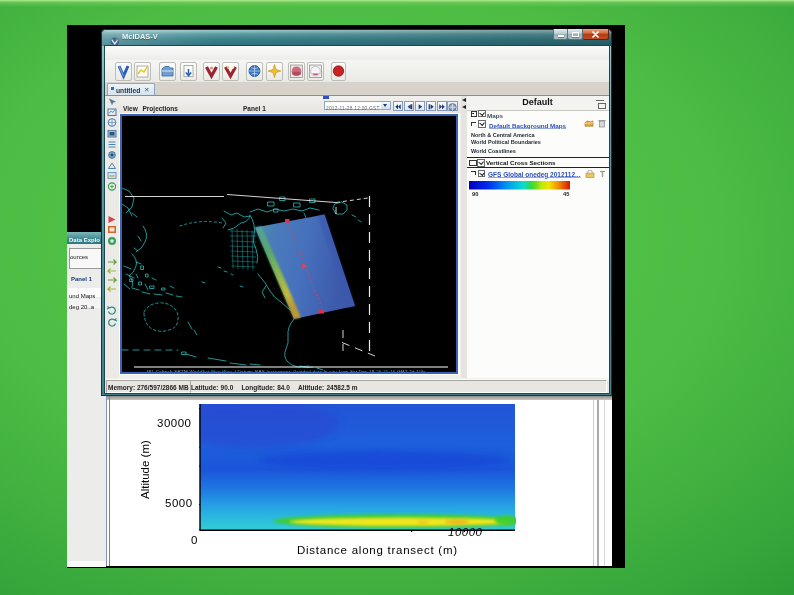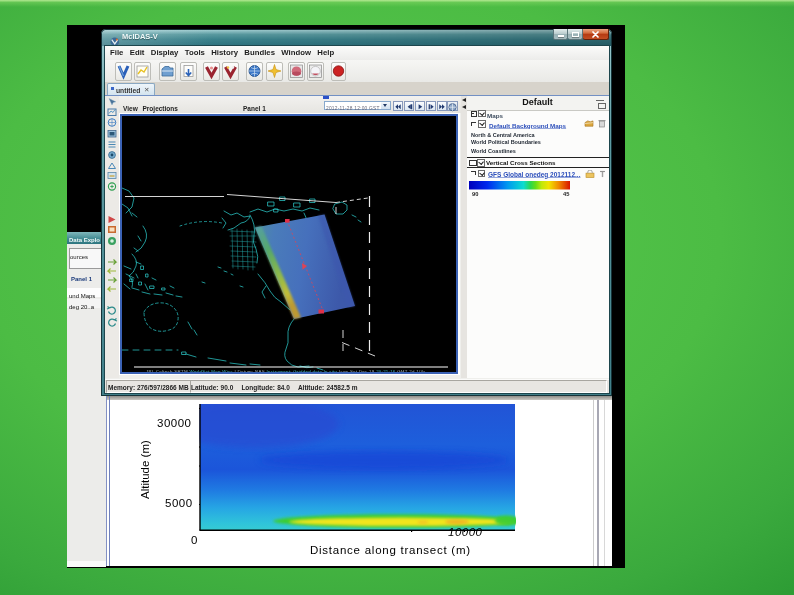--- a/index.html
+++ b/index.html
@@ -89,21 +89,21 @@
 
     <line x1="212.6" y1="126" x2="212.6" y2="132" stroke="#000" stroke-width="1.2"></line>
     <line x1="265.5" y1="126" x2="265.5" y2="132" stroke="#000" stroke-width="1.2"></line>
   </svg>
 
   <div class="t" style="left:157px;top:400.2px;margin-top:16px;"><span class="s2" style="display:inline-block;font-size:23px;letter-spacing:1px;color:#000;">30000</span></div>
   <div class="t" style="left:164.5px;top:496.4px;"><span class="s2" style="display:inline-block;font-size:23px;letter-spacing:1px;color:#000;">5000</span></div>
   <div class="t" style="left:190.5px;top:533.4px;"><span class="s2" style="display:inline-block;font-size:23px;color:#000;">0</span></div>
   <div class="t" style="left:447.5px;top:525px;font-style:italic;"><span class="s2" style="display:inline-block;font-size:23px;letter-spacing:1px;color:#000;">10000</span></div>
   <div class="t" style="left:137.5px;top:499px;transform:rotate(-90deg);transform-origin:0 0;"><span class="s2" style="display:inline-block;font-size:23px;color:#000;">Altitude (m)</span></div>
-  <div class="t" style="left:310px;top:542.8px;"><span class="s2" style="display:inline-block;font-size:23px;letter-spacing:1.5px;color:#000;">Distance along transect (m)</span></div>
+  <div class="t" style="left:297px;top:542.8px;"><span class="s2" style="display:inline-block;font-size:23px;letter-spacing:1.5px;color:#000;">Distance along transect (m)</span></div>
 
   <div class="abs" id="mainwin" style="left:101px;top:28.5px;width:511px;height:367.8px;">
 
     <div class="abs" style="left:0;top:0;width:100%;height:100%;border-radius:5px 5px 0 0;
       background:linear-gradient(180deg,#9fcdd1 0%,#5f9ca3 30%,#417f89 100%);
       box-shadow:0 0 0 1px #16343a inset;"></div>
 
     <div class="abs" style="left:1px;top:1px;width:509px;height:16.5px;border-radius:5px 5px 0 0;
       background:linear-gradient(90deg, rgba(255,255,255,0.22), rgba(255,255,255,0) 22%, rgba(0,0,0,0.10) 60%, rgba(0,0,0,0.22) 100%),
                  linear-gradient(180deg,#9fccd0 0%,#58999f 28%,#3a818b 60%,#2c717d 100%);"></div>
@@ -126,21 +126,20 @@
       <div style="width:26.5px;height:100%;background:linear-gradient(180deg,#eba583 0%,#d2693a 42%,#b53a12 52%,#c24d22 100%);border:1px solid #63200a;border-top:none;border-left:none;border-radius:0 0 2.5px 2.5px;position:relative;box-sizing:border-box;">
         <svg style="position:absolute;left:9.5px;top:2px;" width="7" height="7" viewBox="0 0 7 7">
             <path d="M1,1 L6,6 M6,1 L1,6" stroke="#fff" stroke-width="1.7" stroke-linecap="round"></path>
           </svg>
       </div>
     </div>
 
     <div class="abs" style="left:3.5px;top:17.5px;width:504px;height:346.5px;background:#efefec;box-shadow:0 0 0 1px #1d464d;"></div>
 
     <div class="abs" style="left:3.5px;top:17.5px;width:504px;height:13.5px;background:linear-gradient(180deg,#fbfbfa,#ececea);border-bottom:1px solid #d8d8d4;"></div>
-    <div class="t" style="left:8.5px;top:19.5px;"><span class="s2" style="display:inline-block;font-size:15.5px;font-weight:bold;color:#1c1c1c;word-spacing:8.5px;">File Edit Display Tools History Bundles Window Help</span></div>
 
     <div class="abs" style="left:3.5px;top:31px;width:504px;height:22px;background:linear-gradient(180deg,#f6f6f4,#e9e9e6);"></div>
     <div class="tbtn" style="left:13.5px;">
       <svg width="15" height="17" viewBox="0 0 15 17">
           <path d="M3,3 L7.5,13 L12,3" stroke="#2a5fb8" stroke-width="3" fill="none"></path>
           <path d="M3,3 L7.5,13" stroke="#6fa0d8" stroke-width="1.2" fill="none"></path>
         </svg>
       </div>
     <div class="tbtn" style="left:32.5px;">
       <svg width="15" height="17" viewBox="0 0 15 17">

